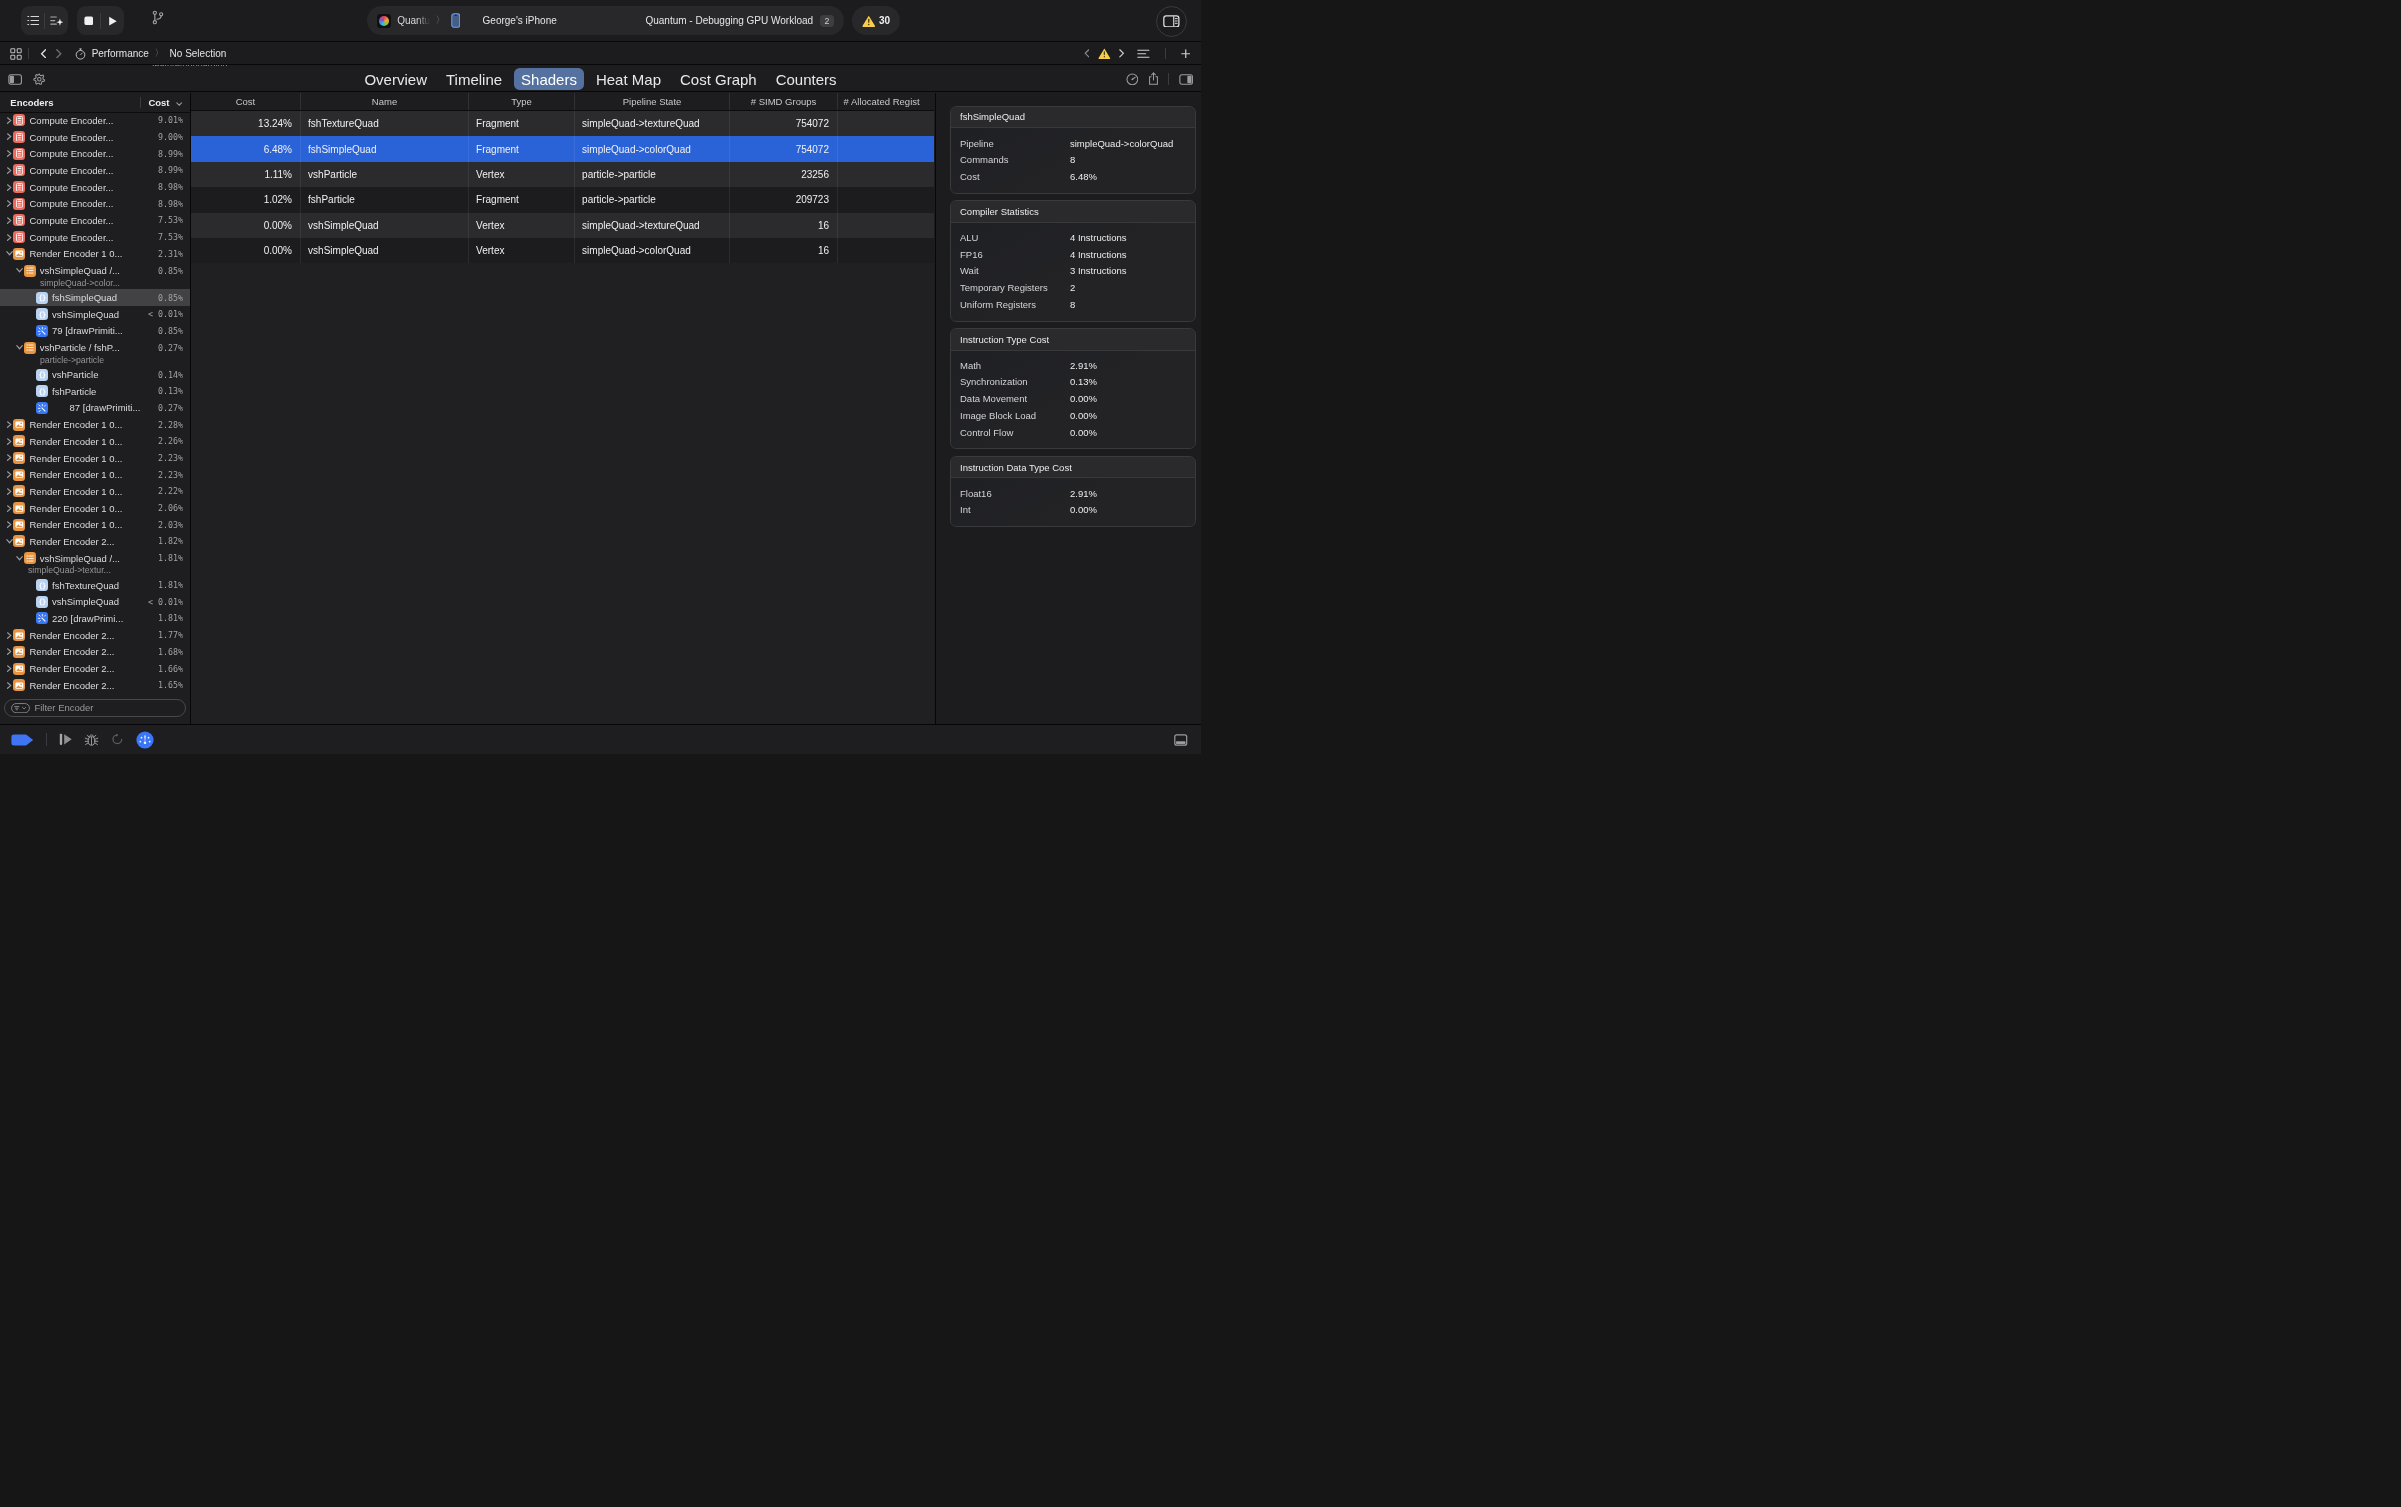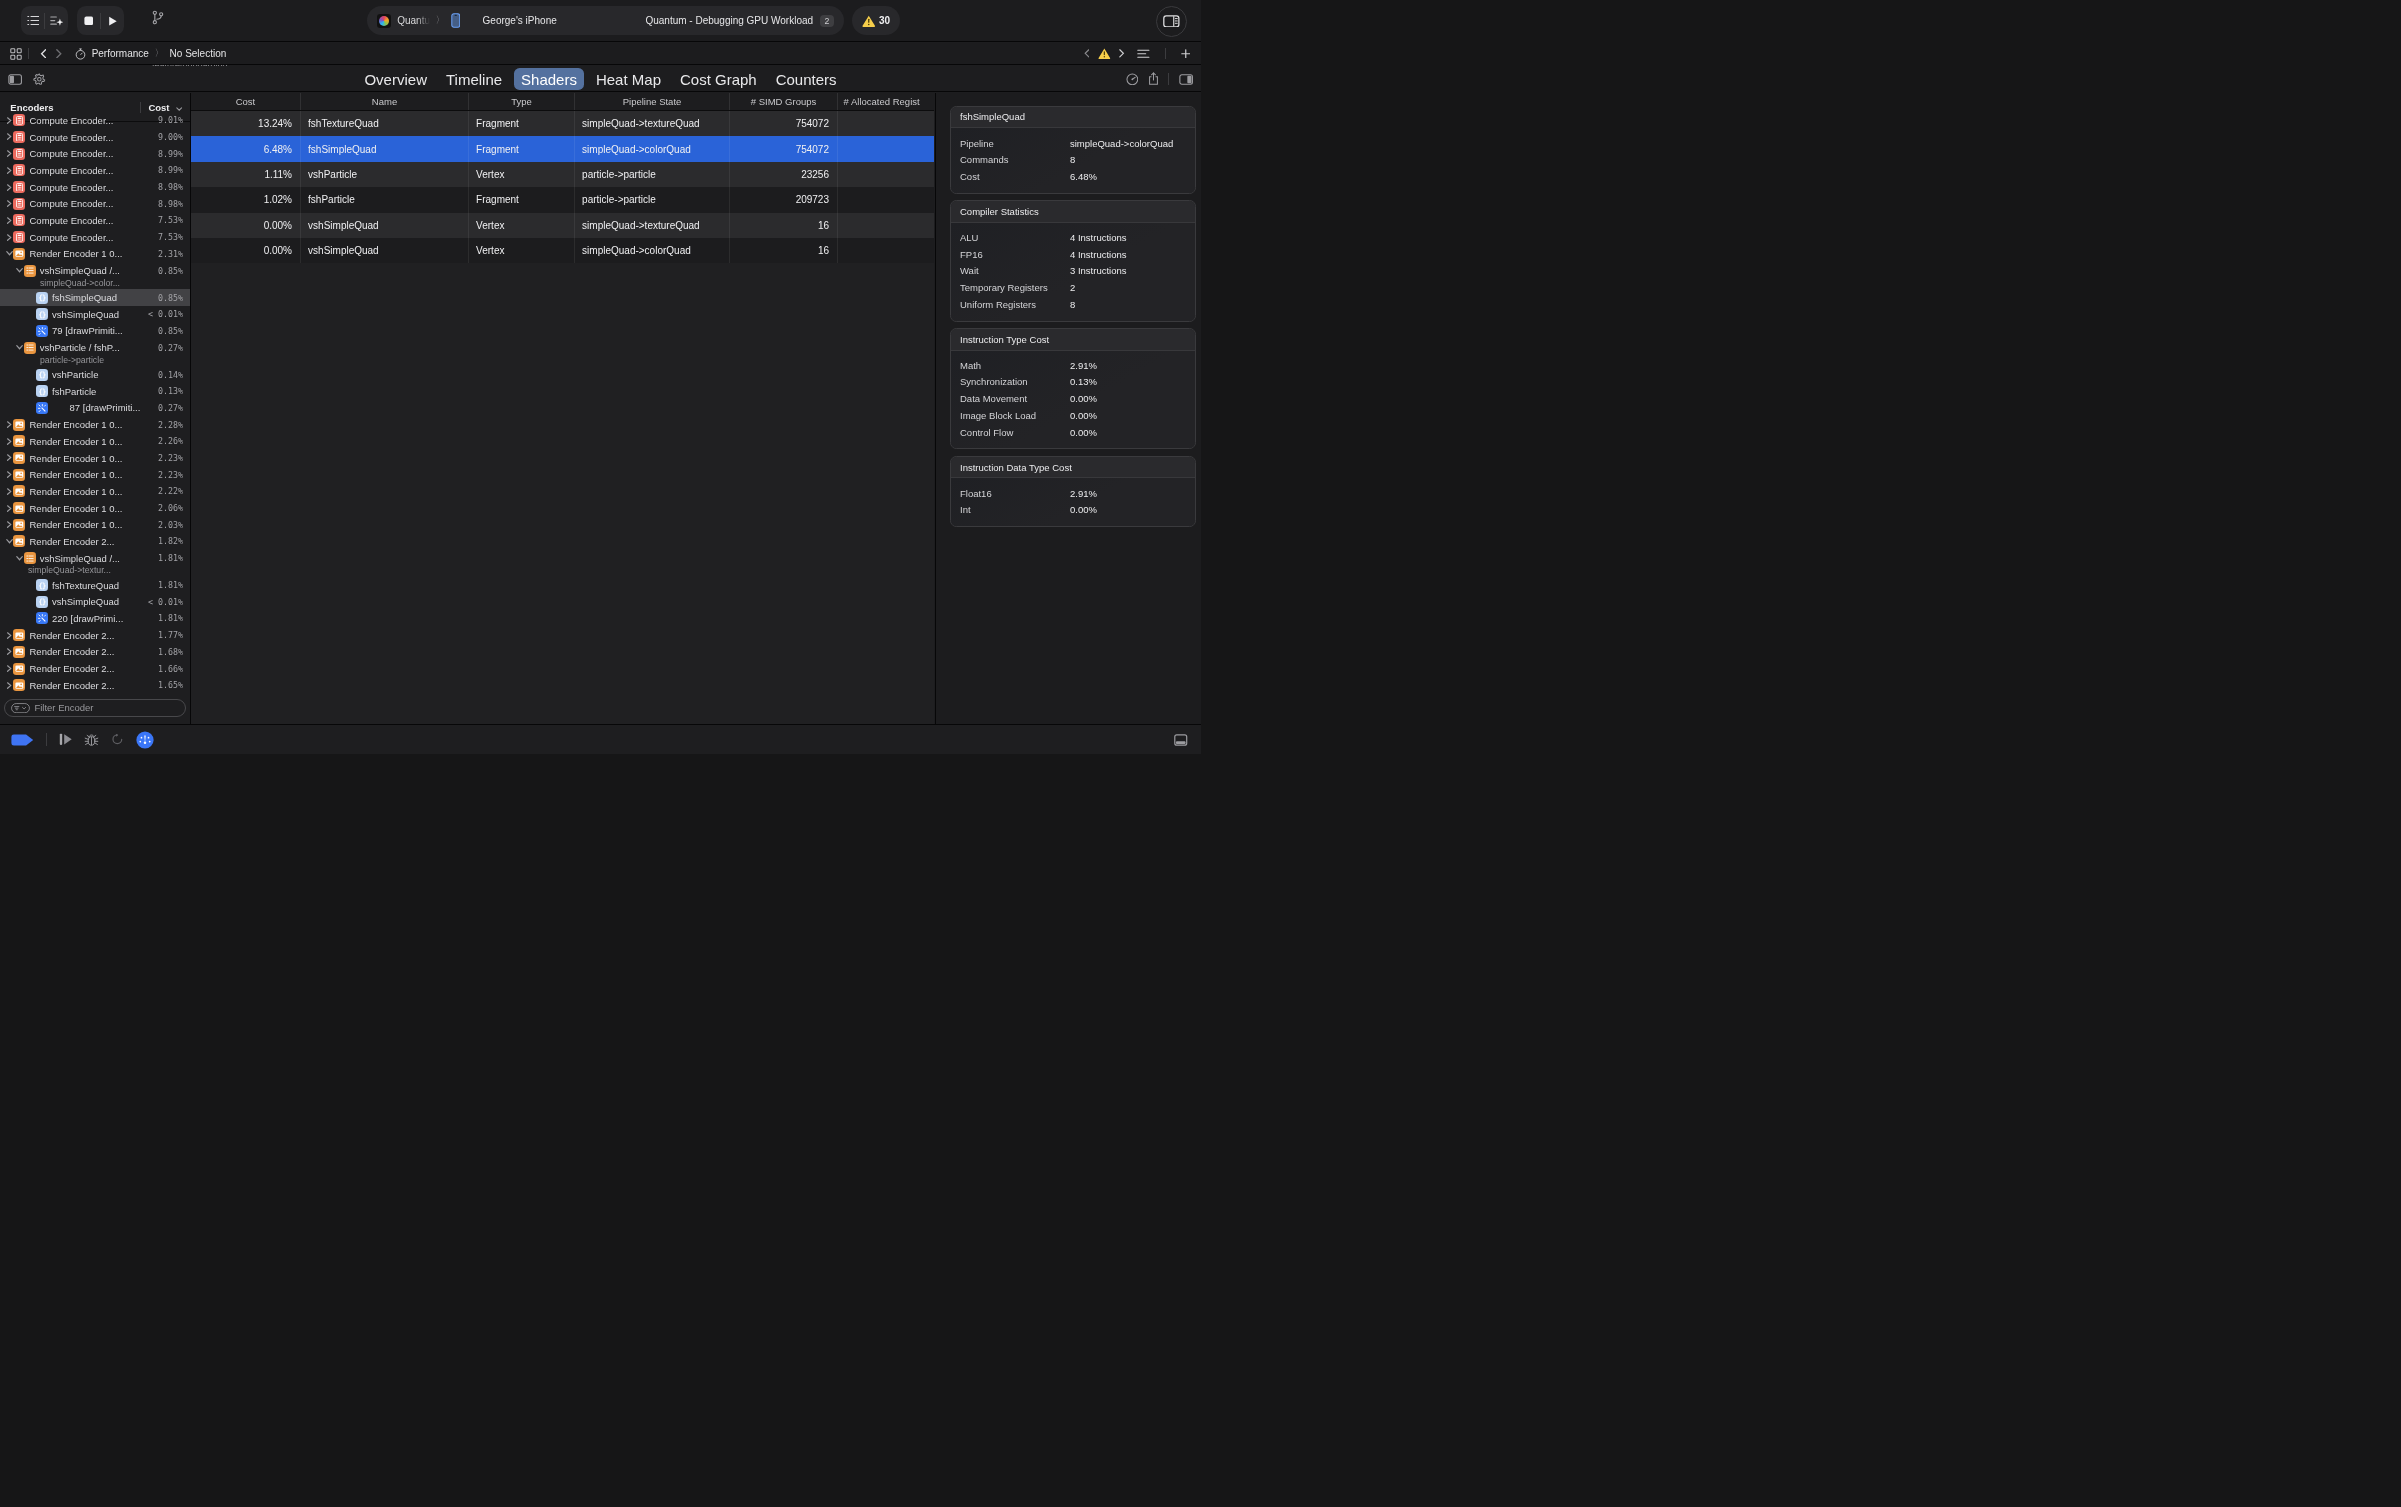--- a/index.html
+++ b/index.html
@@ -46,21 +46,21 @@
   .tabs { position:absolute; left:0; right:0; top:0; height:26px; display:flex; align-items:center;
           justify-content:center; gap:4.8px; }
   .tab { font-size:15px; color:#e8e8ea; padding:2.4px 7.1px; border-radius:5.6px; }
   .tab.selected { color:#ffffff; }
   .ts-right { position:absolute; right:8px; top:0; height:26px; display:flex; align-items:center; gap:9.5px; }
   .ts-right .vdiv { width:0.8px; height:12px; background:#3c3c3f; }
 
   
   .sidebar { position:absolute; left:0; top:93px; width:191px; bottom:30px; background:#1e1e20;
              border-right:0.8px solid #070708; }
-  .side-head { position:absolute; top:0; left:0; right:0; height:29px; border-bottom:0.8px solid #0c0c0d;
+  .side-head { position:absolute; top:0; left:0; right:0; height:20px; border-bottom:0.8px solid #0c0c0d;
                display:flex; align-items:center; font-size:9.5px; font-weight:700; color:#ededef; }
   .side-head .h1 { padding-left:10.3px; flex:1; }
   .side-head .hdiv { width:0.8px; height:11px; background:#3c3c3f; }
   .side-head .h2 { width:49px; text-align:center; }
   .side-rows { position:absolute; top:19px; left:0; right:0; bottom:33px; overflow:hidden; }
   .srow { display:flex; align-items:center; height:16.7px; }
   .srow.selected { background:#424245; }
   .srow .disc { width:8.7px; display:flex; justify-content:center; flex:none; }
   .srow .sicon { flex:none; margin-right:4px; }
   .srow .slabel { flex:1; font-size:9.5px; color:#dcdcdf; white-space:nowrap; overflow:hidden; }

